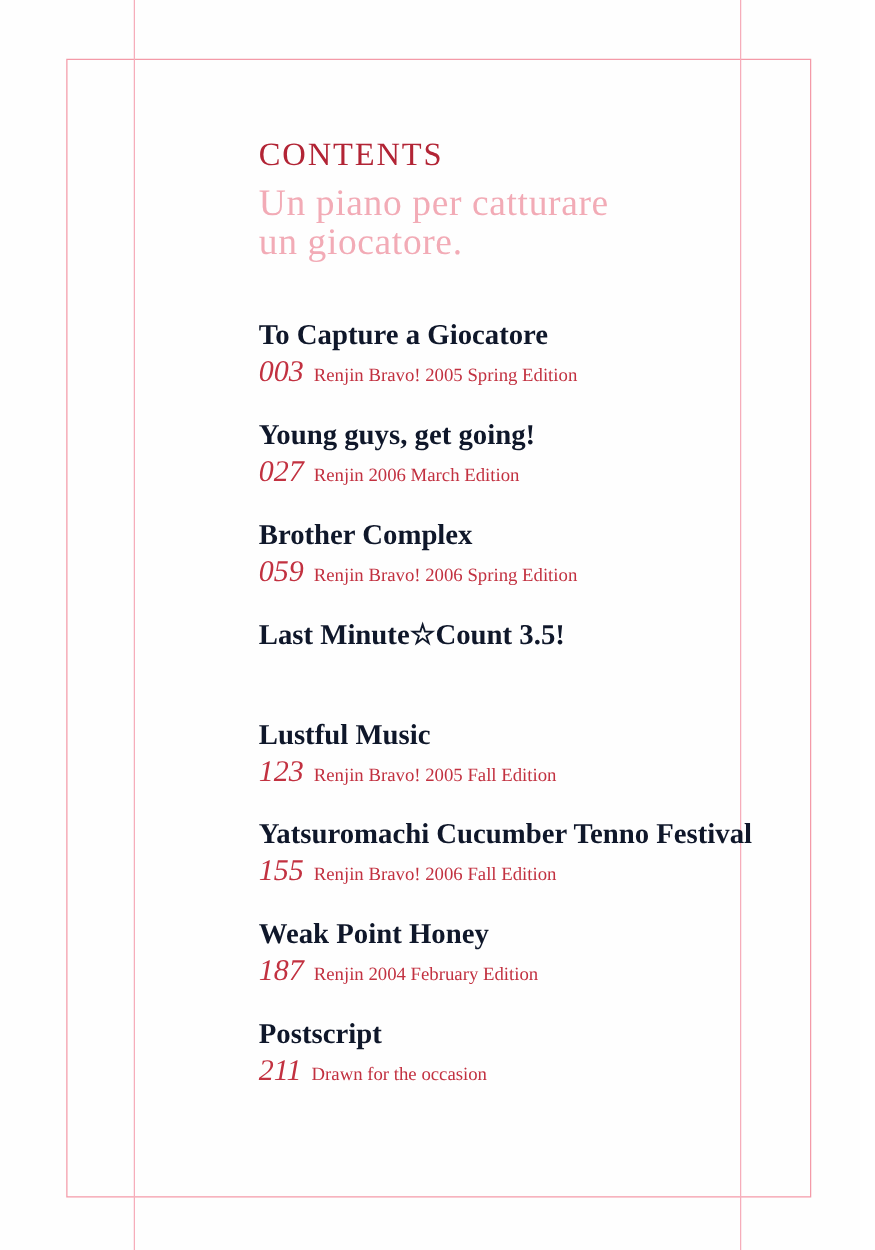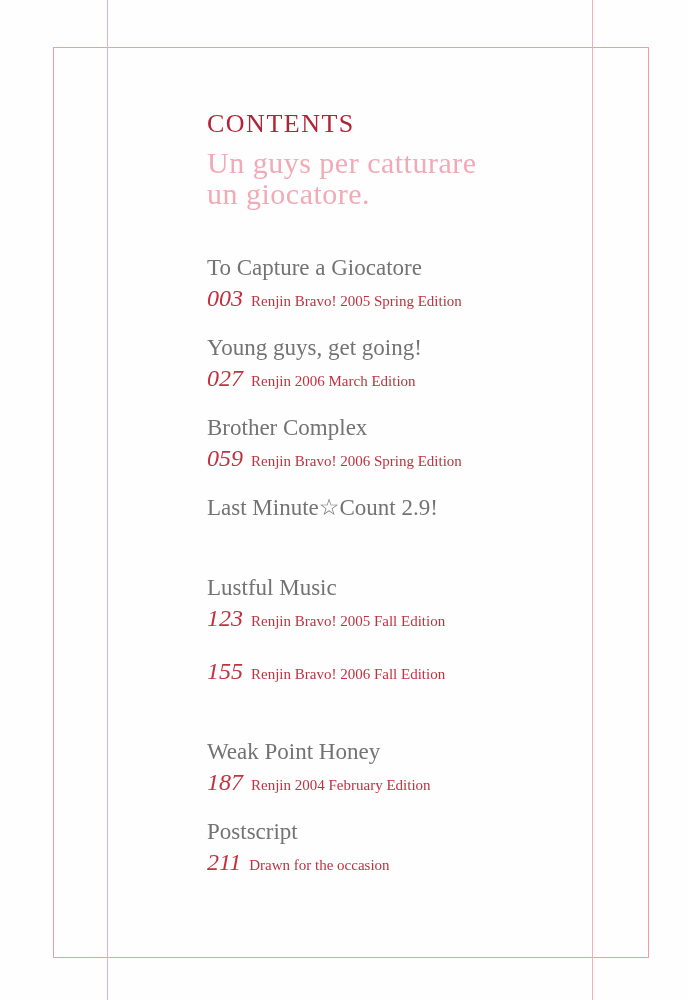--- a/index.html
+++ b/index.html
@@ -38,22 +38,23 @@
     font-size:30px;line-height:31px;
     color:#f2abb6;
     letter-spacing:0.5px;
   }
   .entries{
     position:absolute;left:207px;top:255px;width:440px;
   }
   .entry{height:79.9px;}
   .entry-title{
     font-size:23px;line-height:26px;
-    color:#737373;
+    color:#0f172a;
     white-space:nowrap;
+    font-weight:bold;
   }
   .pub-row{
     margin-top:5px;
     line-height:24px;
     color:#c23140;
     white-space:nowrap;
   }
   .pub-page{
     font-style:italic;
     font-size:24px;
@@ -68,21 +69,21 @@
 
 <div class="page">
 
   <div class="frame"></div>
   <div class="vline vline-left"></div>
   <div class="vline vline-right"></div>
 
   <div class="content">
     <div class="heading">CONTENTS</div>
     <div class="subtitle">
-      <div>Un guys per catturare</div>
+      <div>Un piano per catturare</div>
       <div>un giocatore.</div>
     </div>
   </div>
 
   <div class="entries">
 
     <div class="entry">
       <div class="entry-title">To Capture a Giocatore</div>
       <div class="pub-row"><span class="pub-page">003</span><span class="pub-source">Renjin Bravo! 2005 Spring Edition</span></div>
     </div>
@@ -91,29 +92,30 @@
       <div class="entry-title">Young guys, get going!</div>
       <div class="pub-row"><span class="pub-page">027</span><span class="pub-source">Renjin 2006 March Edition</span></div>
     </div>
 
     <div class="entry">
       <div class="entry-title">Brother Complex</div>
       <div class="pub-row"><span class="pub-page">059</span><span class="pub-source">Renjin Bravo! 2006 Spring Edition</span></div>
     </div>
 
     <div class="entry">
-      <div class="entry-title">Last Minute☆Count 2.9!</div>
+      <div class="entry-title">Last Minute☆Count 3.5!</div>
     </div>
 
     <div class="entry">
       <div class="entry-title">Lustful Music</div>
       <div class="pub-row"><span class="pub-page">123</span><span class="pub-source">Renjin Bravo! 2005 Fall Edition</span></div>
     </div>
 
     <div class="entry">
+      <div class="entry-title">Yatsuromachi Cucumber Tenno Festival</div>
       <div class="pub-row"><span class="pub-page">155</span><span class="pub-source">Renjin Bravo! 2006 Fall Edition</span></div>
     </div>
 
     <div class="entry">
       <div class="entry-title">Weak Point Honey</div>
       <div class="pub-row"><span class="pub-page">187</span><span class="pub-source">Renjin 2004 February Edition</span></div>
     </div>
 
     <div class="entry">
       <div class="entry-title">Postscript</div>

